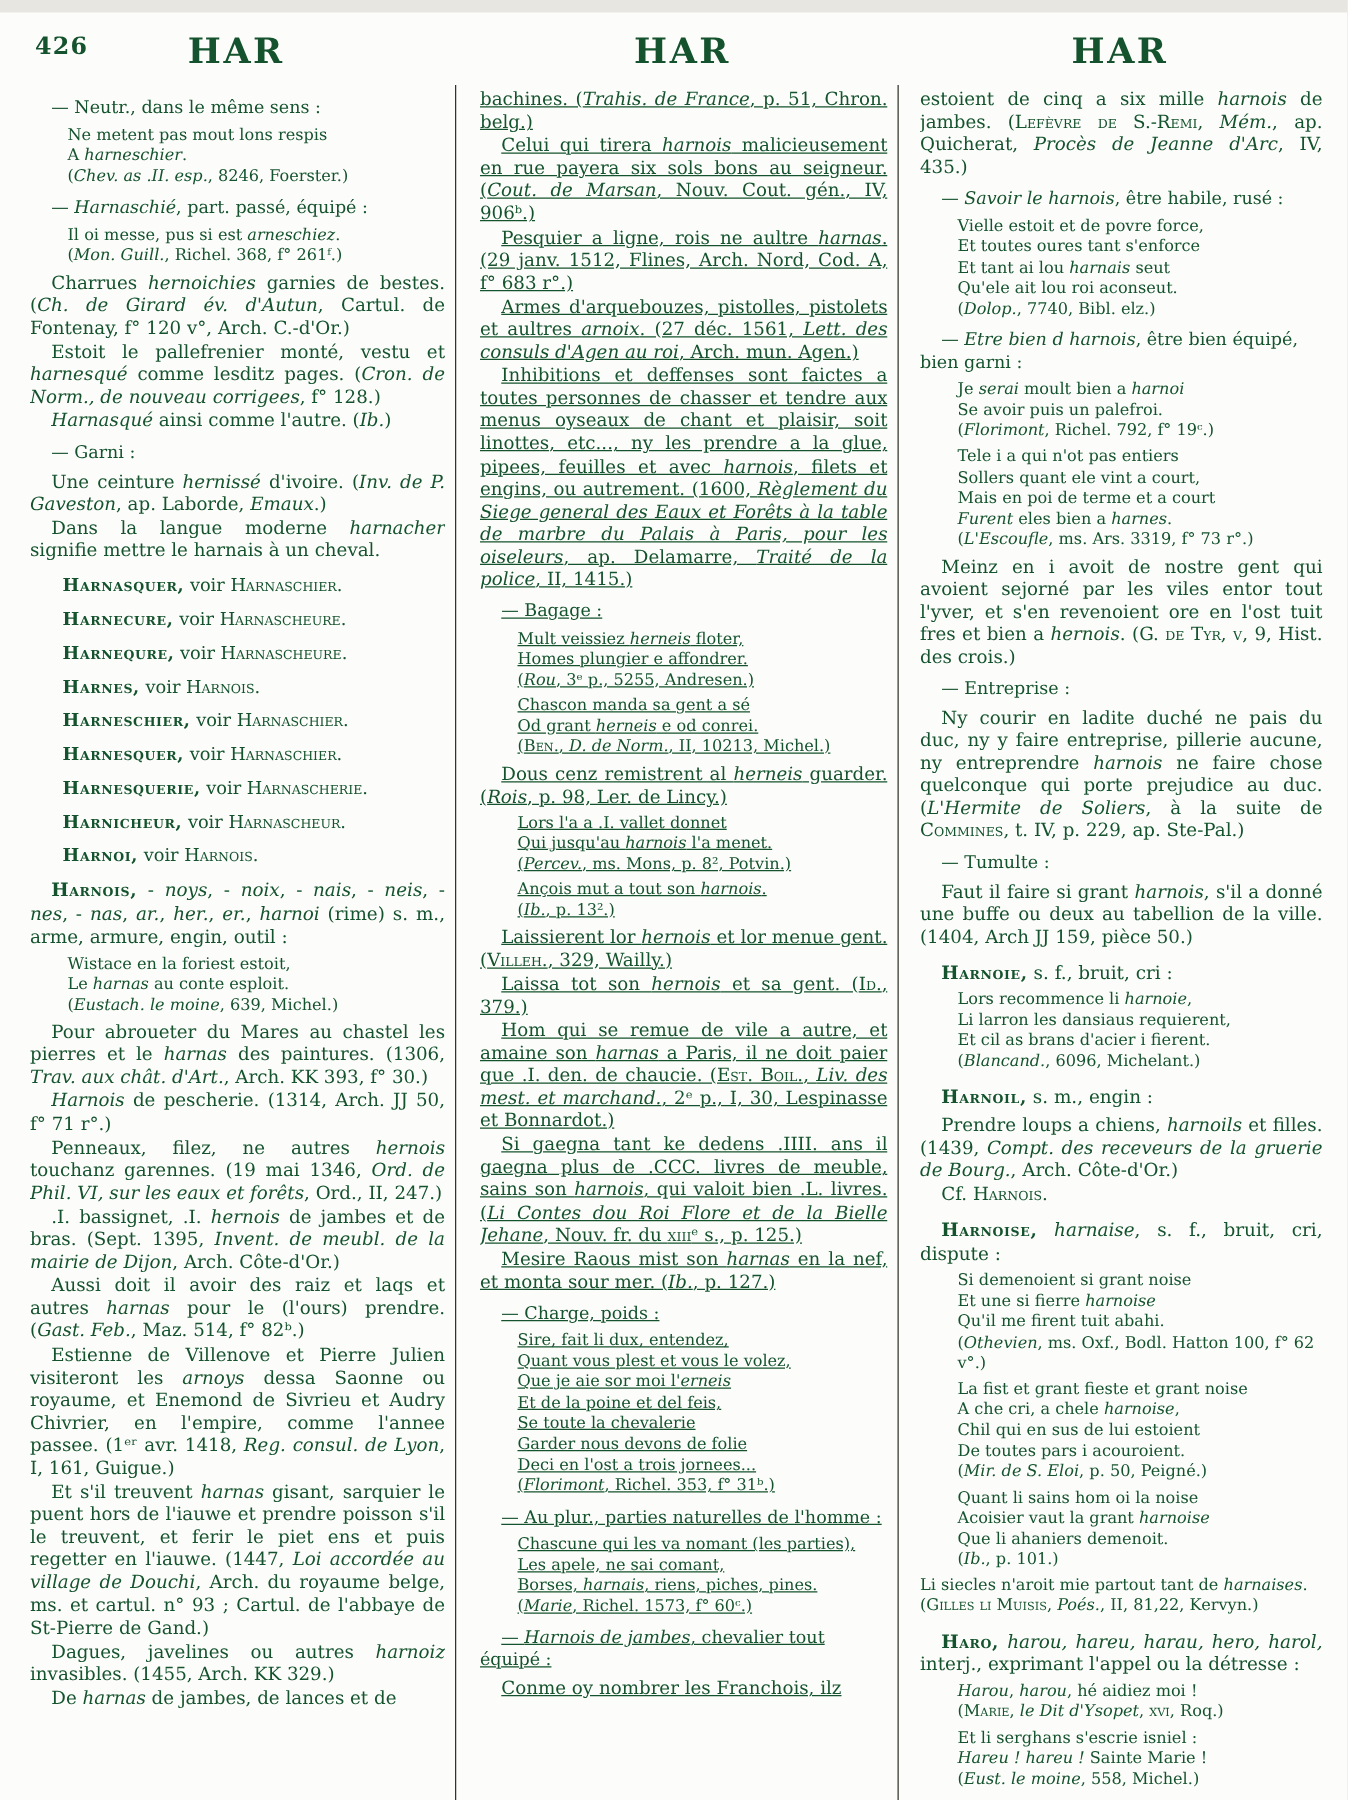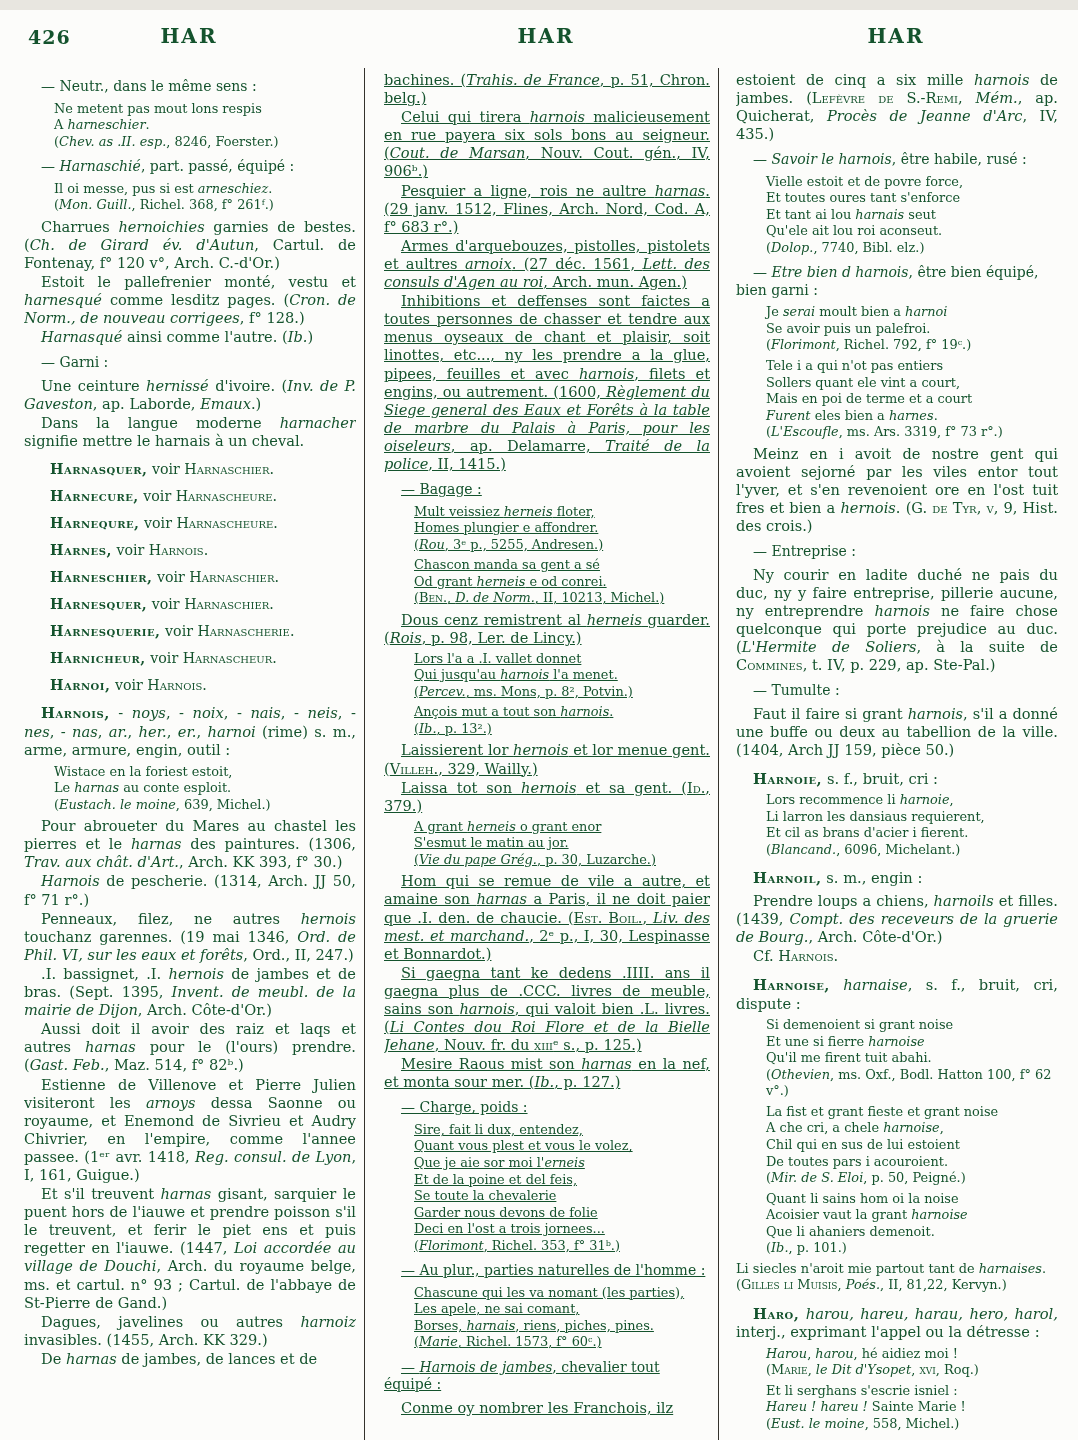--- a/index.html
+++ b/index.html
@@ -1,20 +1,20 @@
 <!DOCTYPE html>
 <html><head>
 <meta charset="utf-8">
 <title>Dictionary page 426 — HAR</title>
 <style>
   html,body{margin:0;padding:0;background:#e8e6e0;}
   .page{position:relative;width:1078px;height:1440px;margin:10px auto;background:#fcfcfa;
         color:#14532d;font-family:"DejaVu Serif","Liberation Serif",serif;overflow:hidden;}
   .page-number{position:absolute;left:28px;top:16px;font-size:19px;font-weight:bold;letter-spacing:1px;}
-  .rh{position:absolute;top:14px;font-size:20px;font-weight:bold;letter-spacing:2px;text-align:center;}
+  .rh{position:absolute;top:14px;font-size:28px;font-weight:bold;letter-spacing:2px;text-align:center;}
   .rh.c1{left:24px;width:330px;}
   .rh.c2{left:384px;width:324px;}
   .rh.c3{left:734px;width:324px;}
   .divider{position:absolute;top:58px;height:1372px;width:1px;background:#34322c;}
   .divider.d1{left:364px;}
   .divider.d2{left:718px;}
   .col{position:absolute;top:60px;bottom:6px;overflow:hidden;}
   .col.left{left:24px;width:332px;}
   .col.middle{left:384px;width:326px;text-decoration:underline;}
   .col.right{left:736px;width:322px;}
@@ -109,25 +109,20 @@
         <div><span>Lors l'a a .I. vallet donnet</span></div>
         <div><span>Qui jusqu'au </span><span class="it">harnois</span><span> l'a menet.</span></div>
         <div class="cite"><span>(</span><span class="it">Percev.</span><span>, ms. Mons, p. 8², Potvin.)</span></div>
       </div>
       <div class="quote">
         <div><span>Ançois mut a tout son </span><span class="it">harnois</span><span>.</span></div>
         <div class="cite"><span>(</span><span class="it">Ib.</span><span>, p. 13².)</span></div>
       </div>
       <div class="para"><span>Laissierent lor </span><span class="it">hernois</span><span> et lor menue gent. (</span><span class="sc">Villeh.</span><span>, 329, Wailly.)</span></div>
       <div class="para"><span>Laissa tot son </span><span class="it">hernois</span><span> et sa gent. (</span><span class="sc">Id.</span><span>, 379.)</span></div>
-      <div class="quote">
-        <div><span>A grant </span><span class="it">herneis</span><span> o grant enor</span></div>
-        <div><span>S'esmut le matin au jor.</span></div>
-        <div class="cite"><span>(</span><span class="it">Vie du pape Grég.</span><span>, p. 30, Luzarche.)</span></div>
-      </div>
       <div class="para"><span>Hom qui se remue de vile a autre, et amaine son </span><span class="it">harnas</span><span> a Paris, il ne doit paier que .I. den. de chaucie. (</span><span class="sc">Est. Boil.</span><span>, </span><span class="it">Liv. des mest. et marchand.</span><span>, 2ᵉ p., I, 30, Lespinasse et Bonnardot.)</span></div>
       <div class="para"><span>Si gaegna tant ke dedens .IIII. ans il gaegna plus de .CCC. livres de meuble, sains son </span><span class="it">harnois</span><span>, qui valoit bien .L. livres. (</span><span class="it">Li Contes dou Roi Flore et de la Bielle Jehane</span><span>, Nouv. fr. du </span><span class="sc">xiii</span><span>ᵉ s., p. 125.)</span></div>
       <div class="para"><span>Mesire Raous mist son </span><span class="it">harnas</span><span> en la nef, et monta sour mer. (</span><span class="it">Ib.</span><span>, p. 127.)</span></div>
       <div class="heading"><span>— Charge, poids :</span></div>
       <div class="quote">
         <div><span>Sire, fait li dux, entendez,</span></div>
         <div><span>Quant vous plest et vous le volez,</span></div>
         <div><span>Que je aie sor moi l'</span><span class="it">erneis</span></div>
         <div><span>Et de la poine et del feis,</span></div>
         <div><span>Se toute la chevalerie</span></div>

